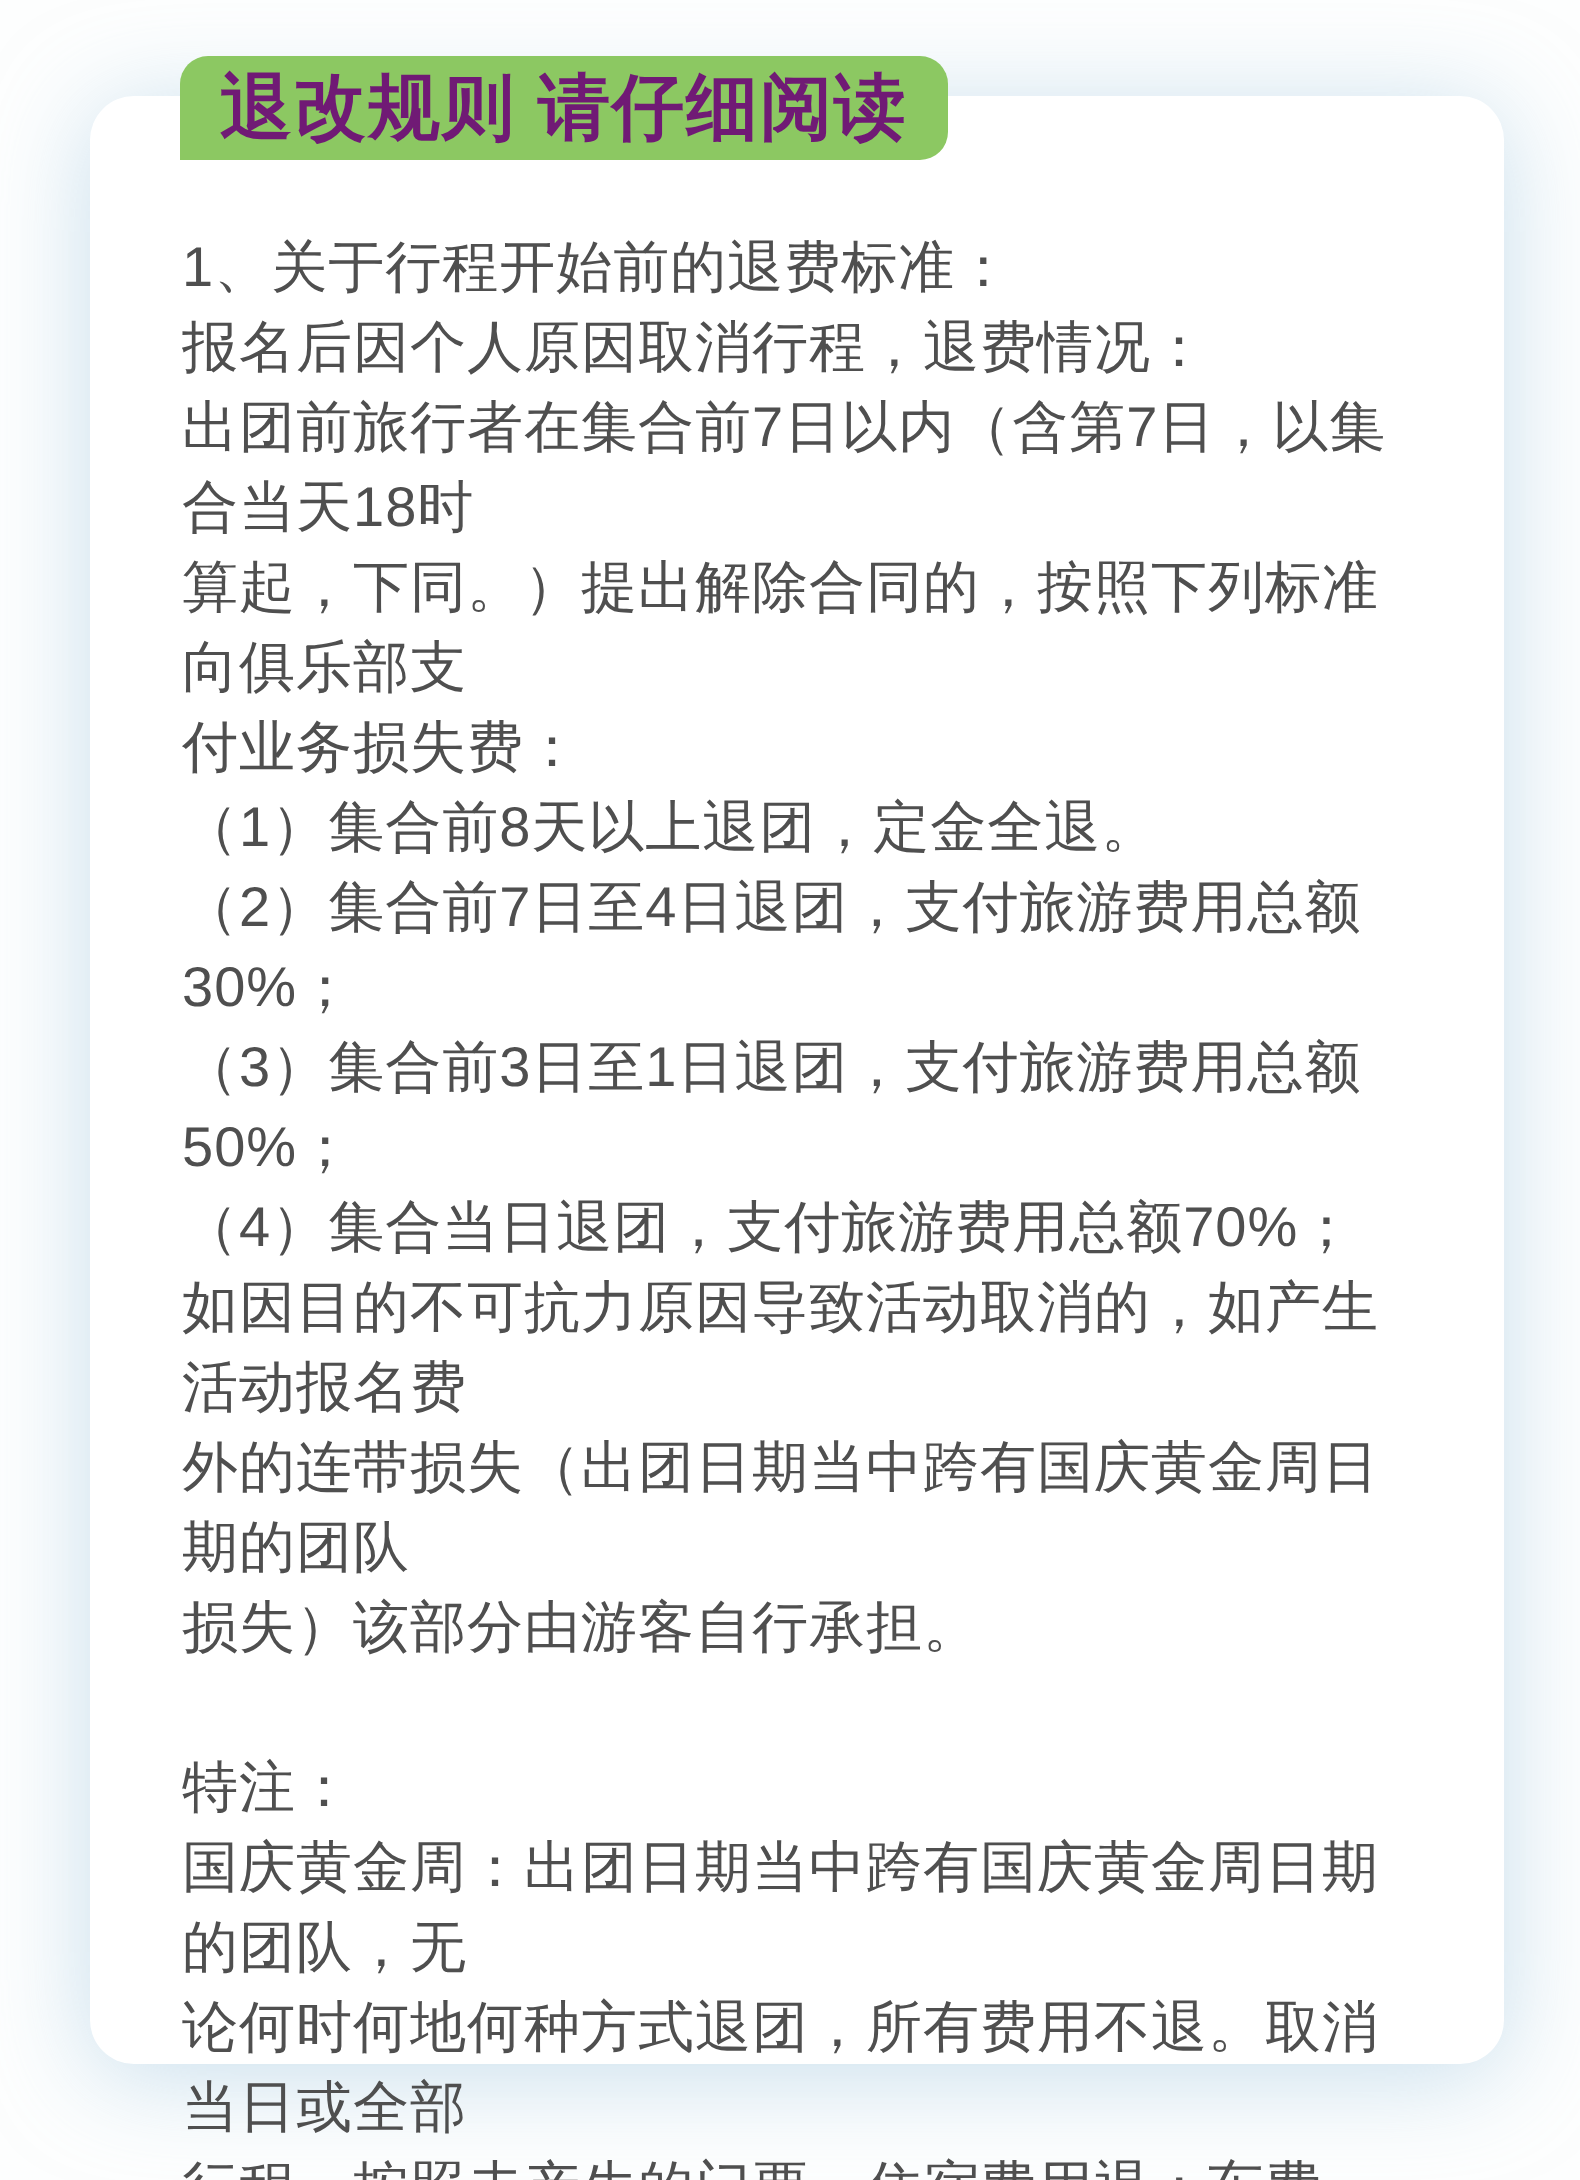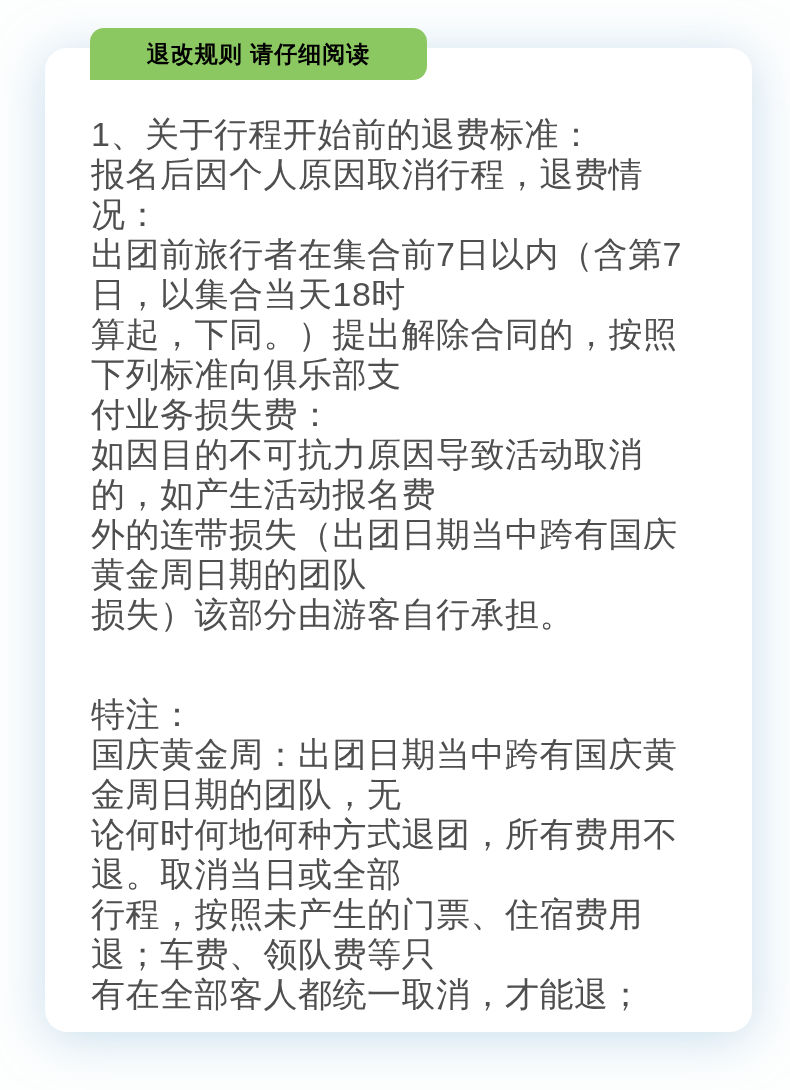--- a/index.html
+++ b/index.html
@@ -24,53 +24,57 @@
     padding: 66px 46px 0 46px;
   }
   .rules-badge {
     position: absolute;
     left: 45px;
     top: -20px;
     min-width: 337px;
     height: 52px;
     background: var(--badge-green, #8cc862);
     border-radius: 14px 14px 14px 0;
-    color: #000000;
+    color: #701a75;
     font-weight: bold;
-    font-size: 23px;
+    font-size: 36px;
     line-height: 52px;
     text-align: center;
     letter-spacing: 1px;
     padding: 0 20px;
   }
   .rules-content {
     position: relative;
   }
   .para {
     margin: 0;
-    font-size: 34px;
+    font-size: 28px;
     line-height: 40px;
     color: var(--text-color, #4f4f4f);
     white-space: pre-line;
     letter-spacing: 0.5px;
   }
-  .para.gap { margin-top: 60px; }
+  .para.gap { margin-top: 40px; }
 </style>
 </head>
 <body>
 
 <div class="rules-card">
   <div class="rules-badge">退改规则 请仔细阅读</div>
 
   <div class="rules-content">
     <p class="para">1、关于行程开始前的退费标准：
 报名后因个人原因取消行程，退费情况：
 出团前旅行者在集合前7日以内（含第7日，以集合当天18时
 算起，下同。）提出解除合同的，按照下列标准向俱乐部支
 付业务损失费：</p>
+    <p class="para">（1）集合前8天以上退团，定金全退。
+（2）集合前7日至4日退团，支付旅游费用总额30%；
+（3）集合前3日至1日退团，支付旅游费用总额50%；
+（4）集合当日退团，支付旅游费用总额70%；</p>
     <p class="para">如因目的不可抗力原因导致活动取消的，如产生活动报名费
 外的连带损失（出团日期当中跨有国庆黄金周日期的团队
 损失）该部分由游客自行承担。</p>
     <p class="para gap">特注：</p>
     <p class="para">国庆黄金周：出团日期当中跨有国庆黄金周日期的团队，无
 论何时何地何种方式退团，所有费用不退。取消当日或全部
 行程，按照未产生的门票、住宿费用退；车费、领队费等只
 有在全部客人都统一取消，才能退；</p>
 
   </div>

